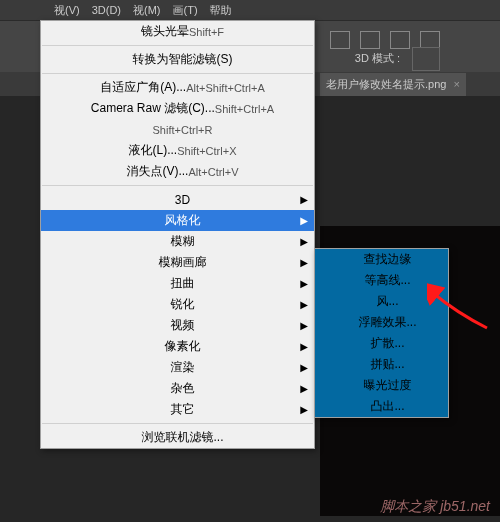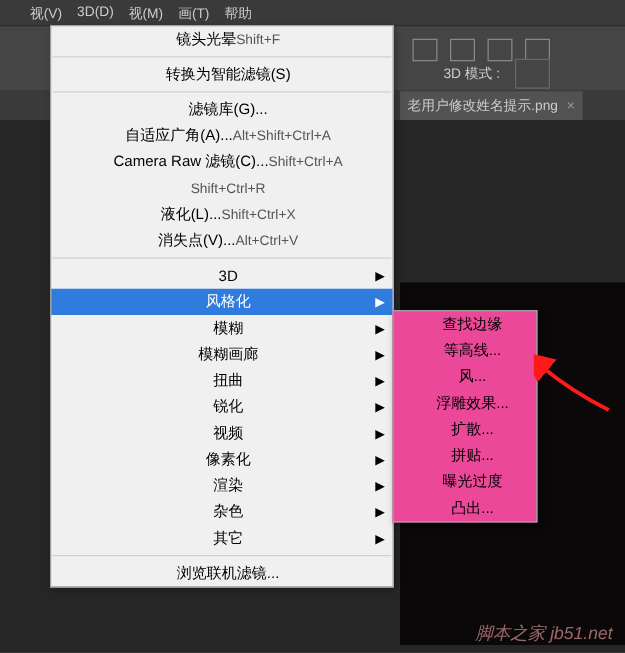--- a/index.html
+++ b/index.html
@@ -1,36 +1,36 @@
 <!DOCTYPE html>
 <html><head>
 <meta charset="utf-8">
 <style>
 * { margin: 0; padding: 0; box-sizing: border-box; font-family: "Microsoft YaHei", sans-serif; }
 body { width: 500px; height: 522px; background: #535353; overflow: hidden; position: relative; }
-.top-bar { background: #3a3a3a; height: 20px; display: flex; align-items: center; padding-left: 24px; }
+.top-bar { background: #3a3a3a; height: 20px; display: flex; align-items: center; padding-left: 54px; }
 .top-bar span { color: #ccc; font-size: 11px; margin-right: 12px; }
 .toolbar { background: #454545; height: 52px; position: absolute; top: 20px; left: 0; right: 0; border-top: 1px solid #2a2a2a; }
 .tool-icons { position: absolute; right: 60px; top: 10px; display: flex; gap: 10px; align-items: center; }
 .tool-icon { width: 20px; height: 18px; border: 1px solid #888; background: transparent; }
 .mode-label { color: #ccc; font-size: 11px; position: absolute; right: 100px; top: 30px; }
 .mode-btn { width: 28px; height: 24px; border: 1px solid #666; background: #454545; position: absolute; right: 60px; top: 26px; }
 .tab-bar { background: #3a3a3a; height: 24px; position: absolute; top: 72px; left: 0; right: 0; display: flex; align-items: center; padding-left: 320px; }
 .file-tab { color: #ccc; font-size: 11px; padding: 4px 6px; background: #525252; }
 .close-x { color: #999; margin-left: 4px; }
 .canvas-area { position: absolute; top: 96px; left: 0; right: 0; bottom: 0; background: #262626; }
 .dark-rect { position: absolute; top: 130px; left: 320px; width: 180px; height: 290px; background: #0a0808; }
 .menu { position: absolute; top: 20px; left: 40px; width: 275px; background: #f0f0f0; border: 1px solid #a0a0a0; box-shadow: 2px 2px 6px rgba(0,0,0,0.4); font-size: 12px; }
 .menu-item { display: flex; justify-content: center; align-items: center; padding: 3px 18px 3px 28px; height: 21px; cursor: default; position: relative; }
 .menu-item.highlight { background: #2f7bde; color: #fff; }
 .menu-item .label { white-space: nowrap; }
 .menu-item .shortcut { color: #555; font-size: 11px; }
 .menu-item .arrow { position: absolute; right: 6px; font-size: 10px; }
 .separator { height: 1px; background: #d0d0d0; margin: 3px 1px; }
-.submenu { position: absolute; top: 248px; left: 314px; width: 116px; background: #ec4899; border: 1px solid #a0a0a0; box-shadow: 2px 2px 6px rgba(0,0,0,0.4); font-size: 12px; }
+.submenu { position: absolute; top: 248px; left: 314px; width: 135px; background: #0369a1; border: 1px solid #a0a0a0; box-shadow: 2px 2px 6px rgba(0,0,0,0.4); font-size: 12px; }
 .submenu .menu-item { padding: 3px 10px 3px 22px; height: 21px; }
 .red-arrow { position: absolute; top: 283px; left: 427px; pointer-events: none; }
 .watermark { position: absolute; bottom: 6px; right: 10px; color: #fca5a5; font-size: 14px; opacity: 0.6; font-style: italic; }
 </style>
 </head>
 <body>
 
 <div class="top-bar">
   <span>视(V)</span>
   <span>3D(D)</span>
@@ -64,23 +64,20 @@
 <div class="menu">
   <div class="menu-item">
     <span class="label">镜头光晕</span>
     <span class="shortcut">Shift+F</span>
   </div>
   <div class="separator"></div>
   <div class="menu-item">
     <span class="label">转换为智能滤镜(S)</span>
   </div>
   <div class="separator"></div>
-  <div class="menu-item">
-    <span class="label">滤镜库(G)...</span>
-  </div>
   <div class="menu-item">
     <span class="label">自适应广角(A)...</span>
     <span class="shortcut">Alt+Shift+Ctrl+A</span>
   </div>
   <div class="menu-item">
     <span class="label">Camera Raw 滤镜(C)...</span>
     <span class="shortcut">Shift+Ctrl+A</span>
   </div>
   <div class="menu-item">
     <span class="shortcut">Shift+Ctrl+R</span>

